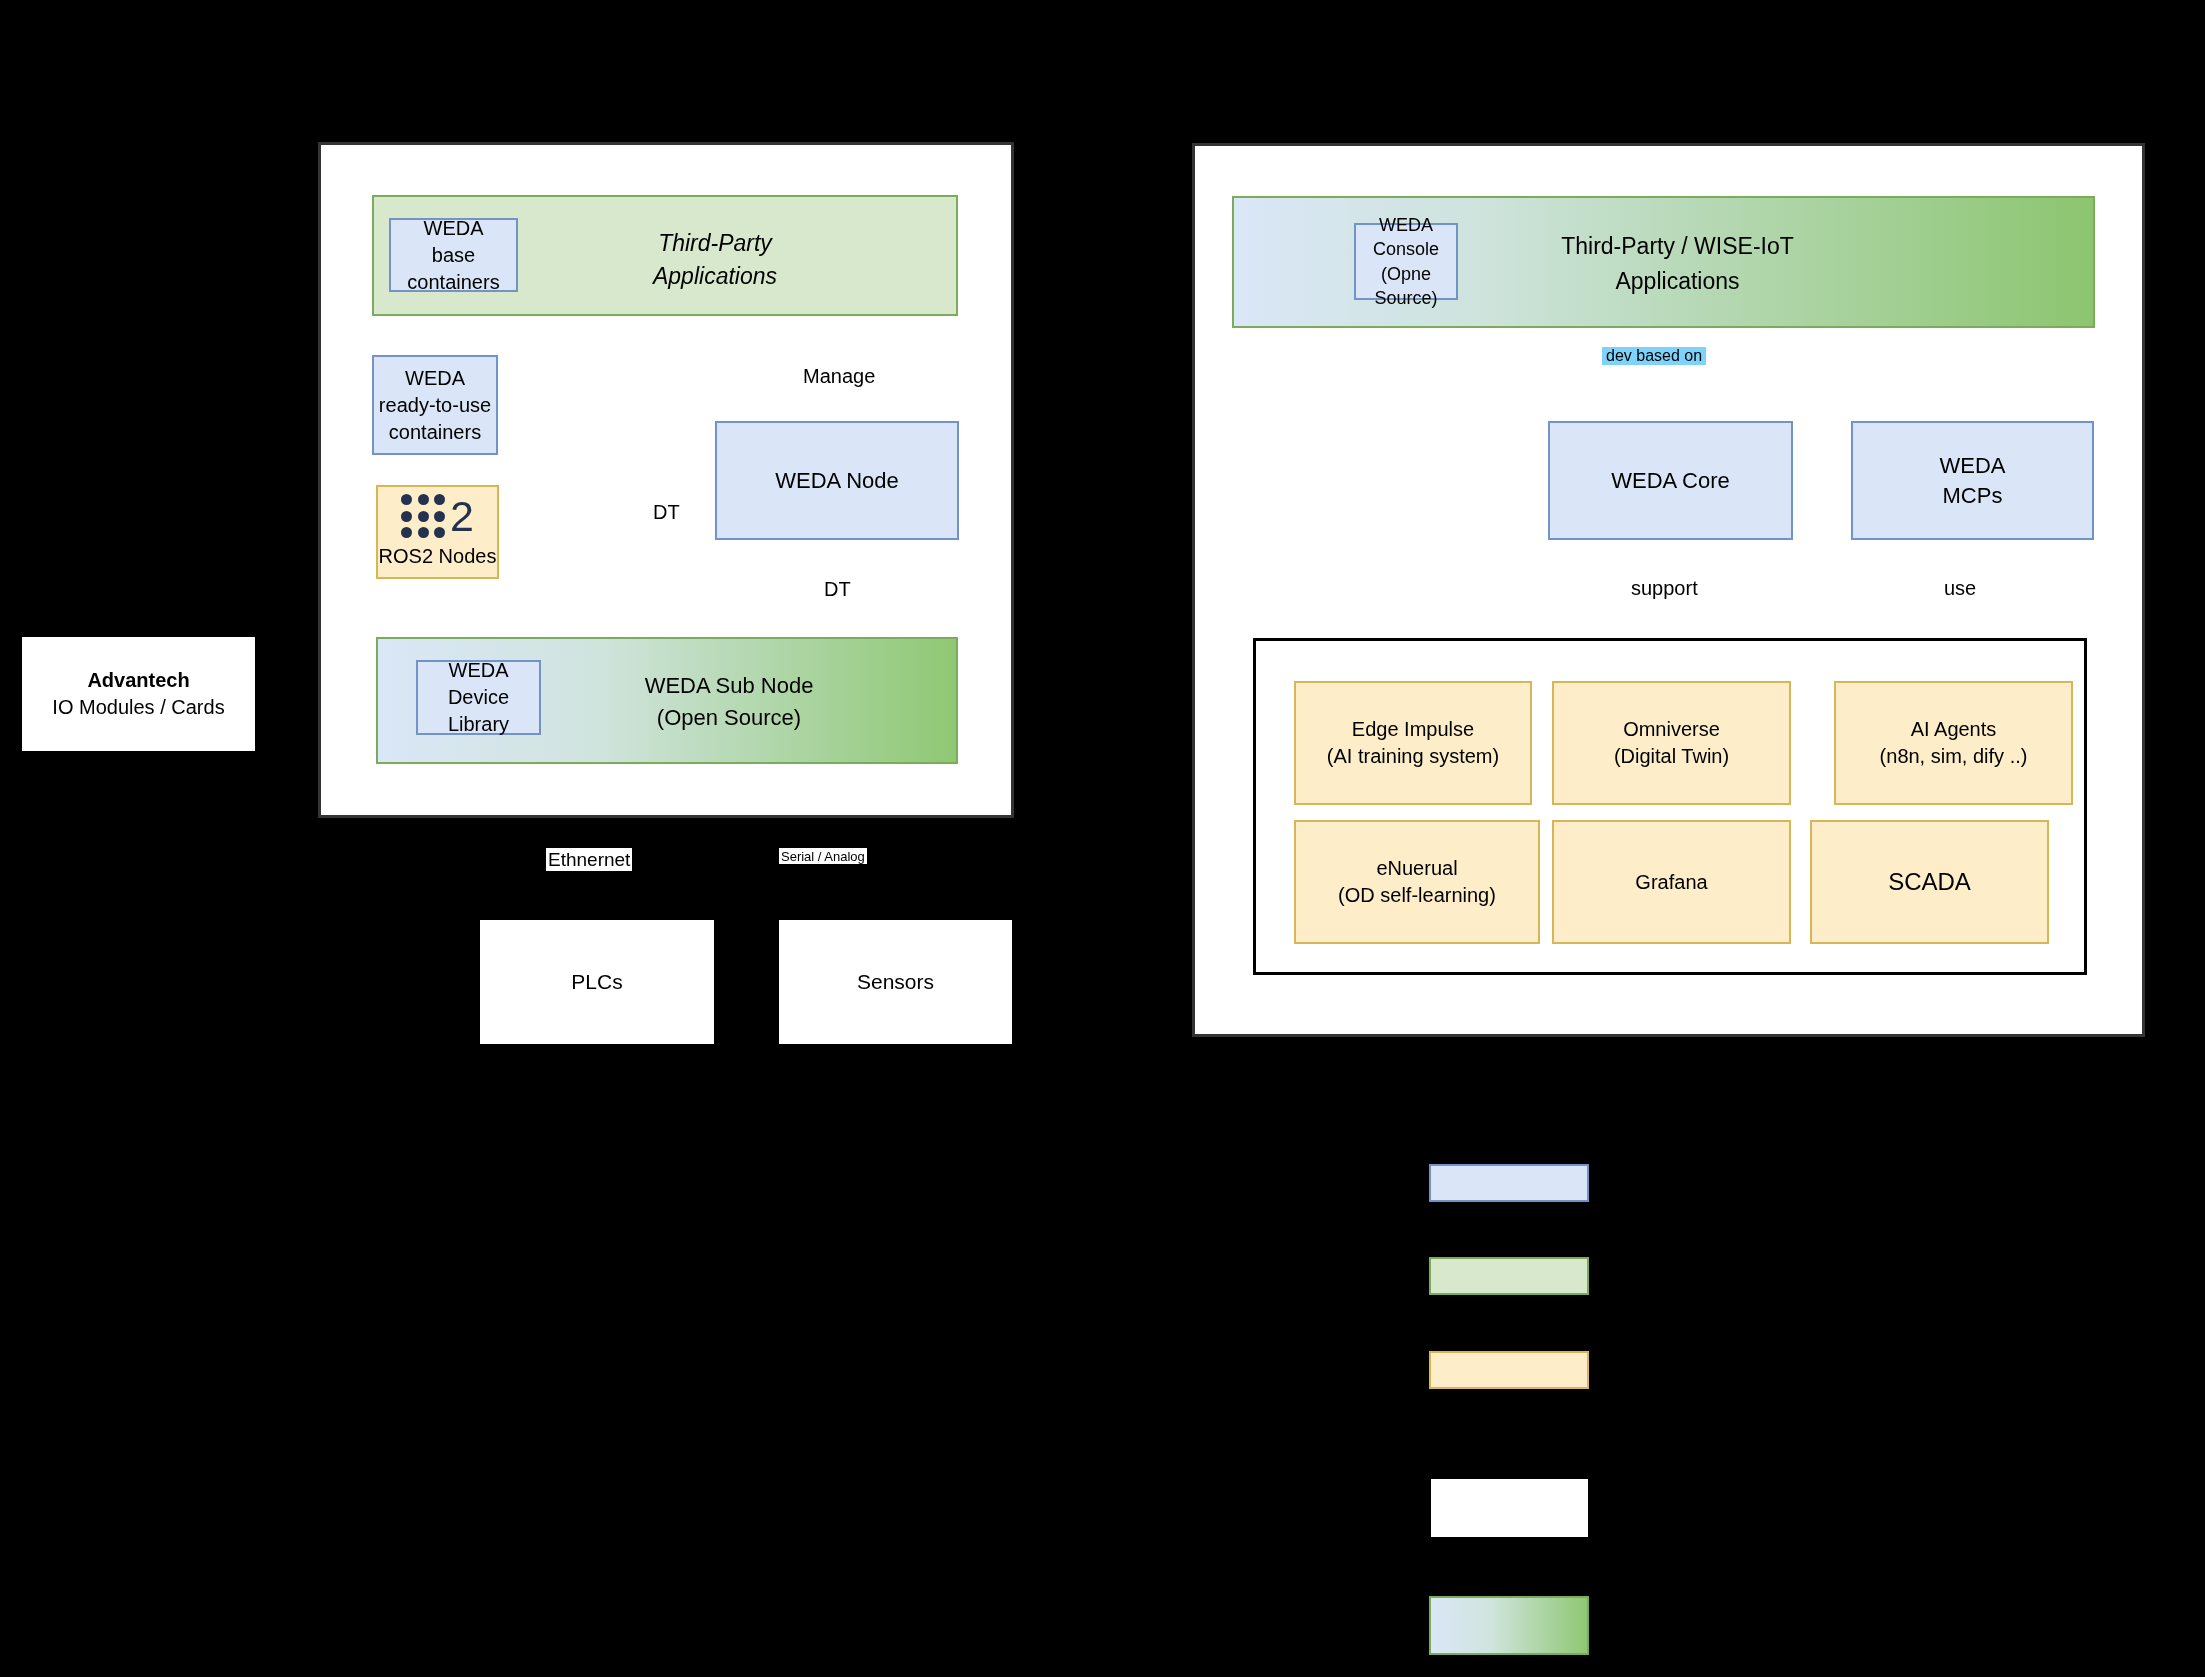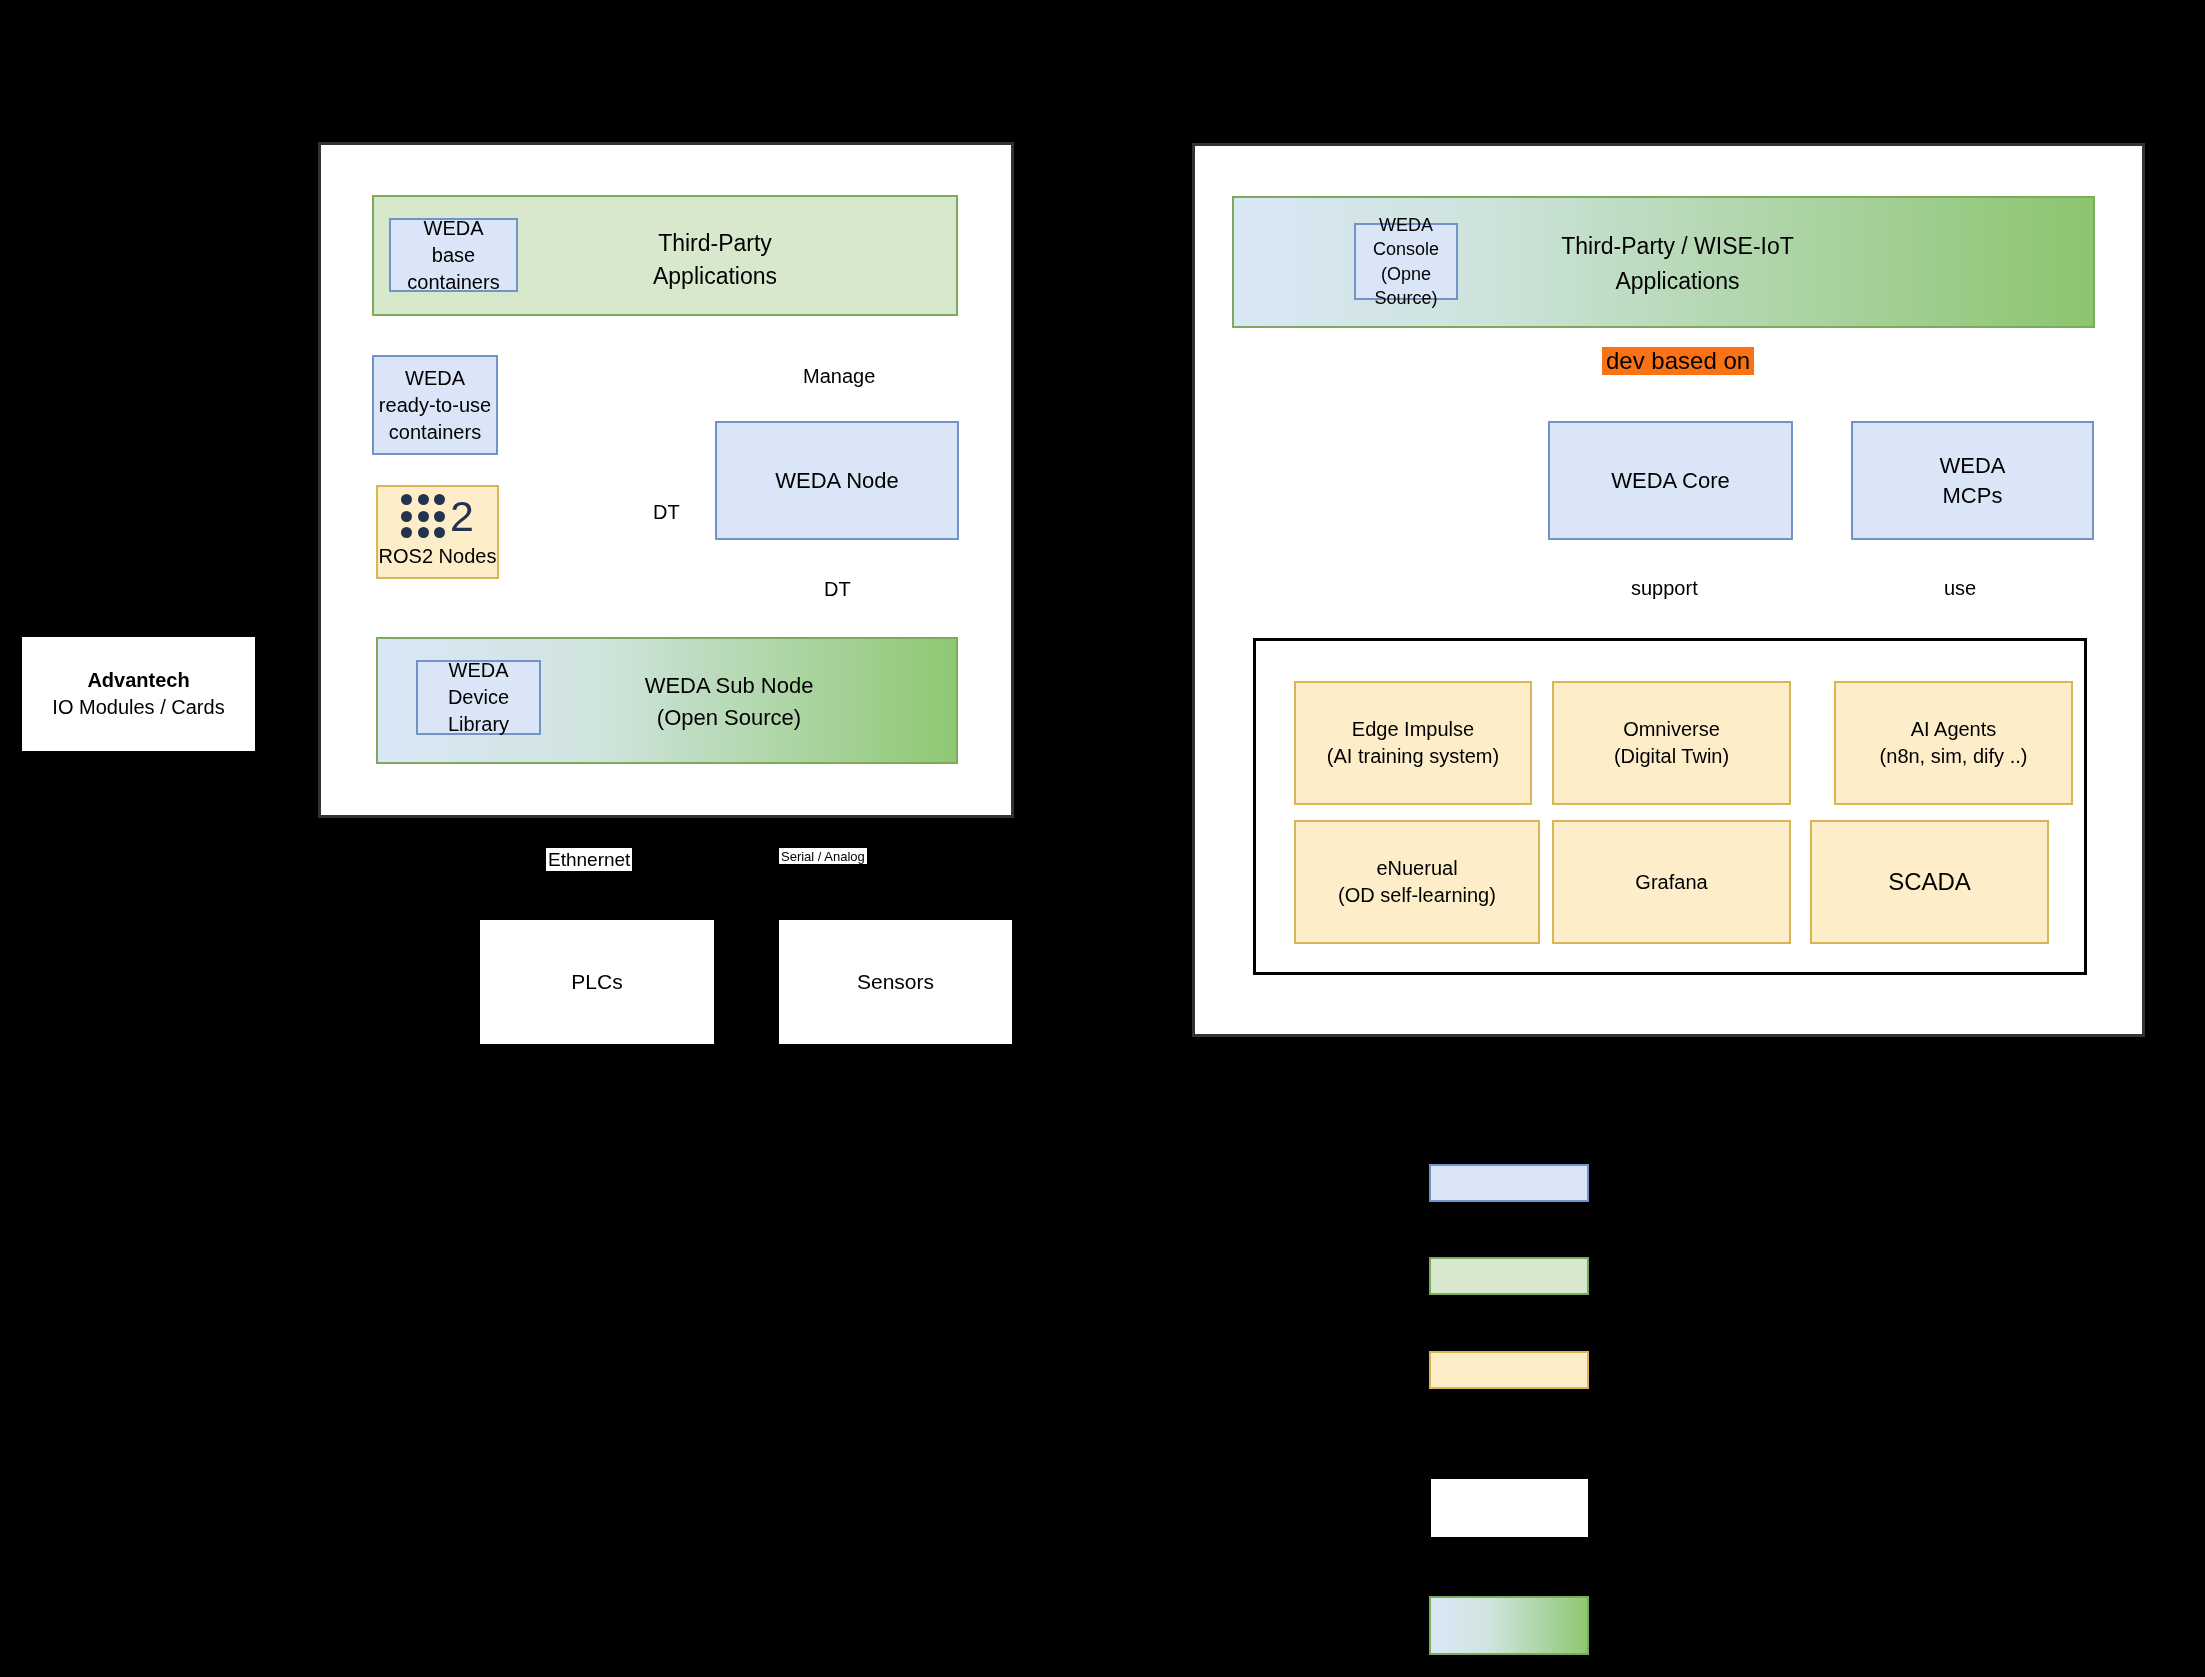--- a/index.html
+++ b/index.html
@@ -90,21 +90,21 @@
 
     <line x1="3372" y1="1285" x2="3372" y2="1092" stroke="#000" stroke-width="5" marker-end="url(#ah)"></line>
 
     <line x1="3948" y1="1285" x2="3948" y2="1092" stroke="#000" stroke-width="5" marker-end="url(#ah)"></line>
   </svg>
 
   <div class="panel" style="left:318px;top:142px;width:696px;height:676px;"></div>
 
   <div class="box green" style="left:372px;top:195px;width:586px;height:121px;">
   </div>
-  <div class="inner-title" style="left:591px;top:227px;width:248px;font-size:23px;line-height:1.45;">
+  <div class="inner-title" style="left:591px;top:227px;width:248px;font-size:23px;line-height:1.45;font-style:italic;">
     <div>Third-Party</div>
     <div>Applications</div>
   </div>
   <div class="box blue" style="left:389px;top:218px;width:129px;height:74px;font-size:20px;">
     <div>WEDA</div>
     <div>base containers</div>
   </div>
 
   <div class="box blue" style="left:372px;top:355px;width:126px;height:100px;font-size:20px;">
     <div>WEDA</div>
@@ -181,21 +181,21 @@
 
   <div class="box blue" style="left:1548px;top:421px;width:245px;height:119px;font-size:22px;">
     <div>WEDA Core</div>
   </div>
 
   <div class="box blue" style="left:1851px;top:421px;width:243px;height:119px;font-size:22px;">
     <div>WEDA</div>
     <div>MCPs</div>
   </div>
 
-  <div class="lblnb" style="left:1602px;top:347px;font-size:24px;background:#f97316;padding:0 4px;">dev based on</div>
+  <div class="lblnb" style="left:1602px;top:347px;font-size:16px;background:#7dd3fc;padding:0 4px;">dev based on</div>
   <div class="lblnb" style="left:1627px;top:577px;font-size:20px;background:#fff;padding:0 4px;">support</div>
   <div class="lblnb" style="left:1940px;top:577px;font-size:20px;background:#fff;padding:0 4px;">use</div>
 
   <div class="box" style="left:1253px;top:638px;width:834px;height:337px;background:#fff;border:3px solid #000;"></div>
 
   <div class="box yellow" style="left:1294px;top:681px;width:238px;height:124px;font-size:20px;">
     <div>Edge Impulse</div>
     <div>(AI training system)</div>
   </div>
   <div class="box yellow" style="left:1552px;top:681px;width:239px;height:124px;font-size:20px;">

